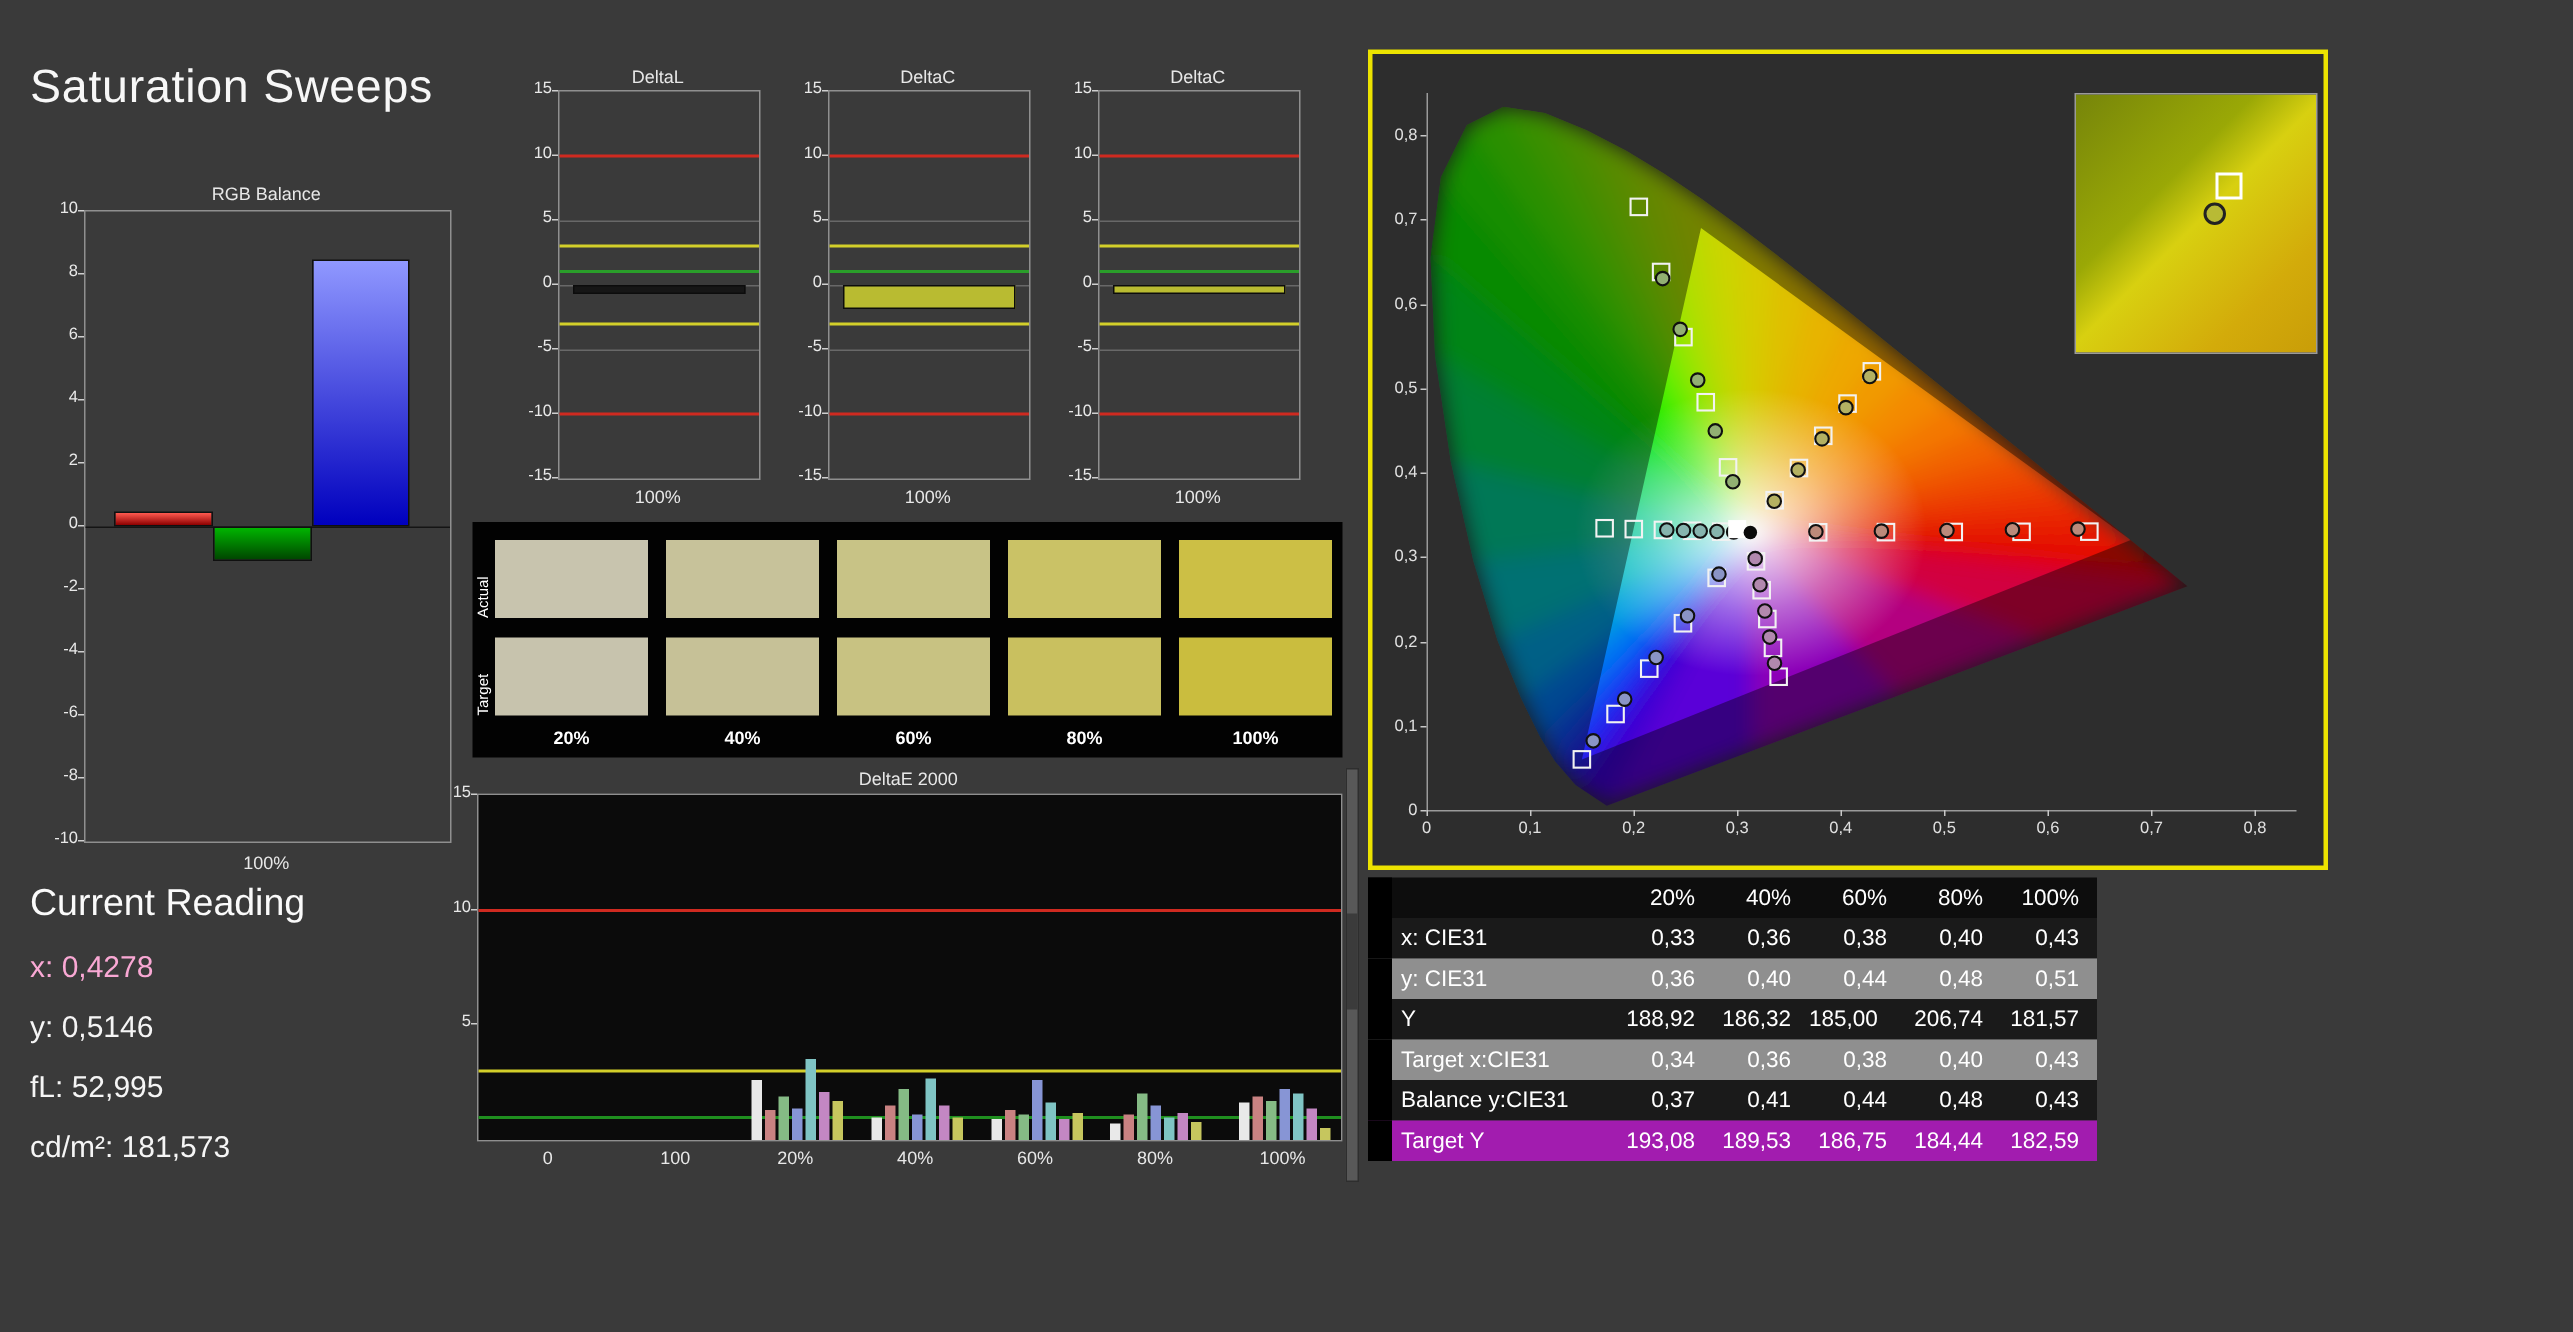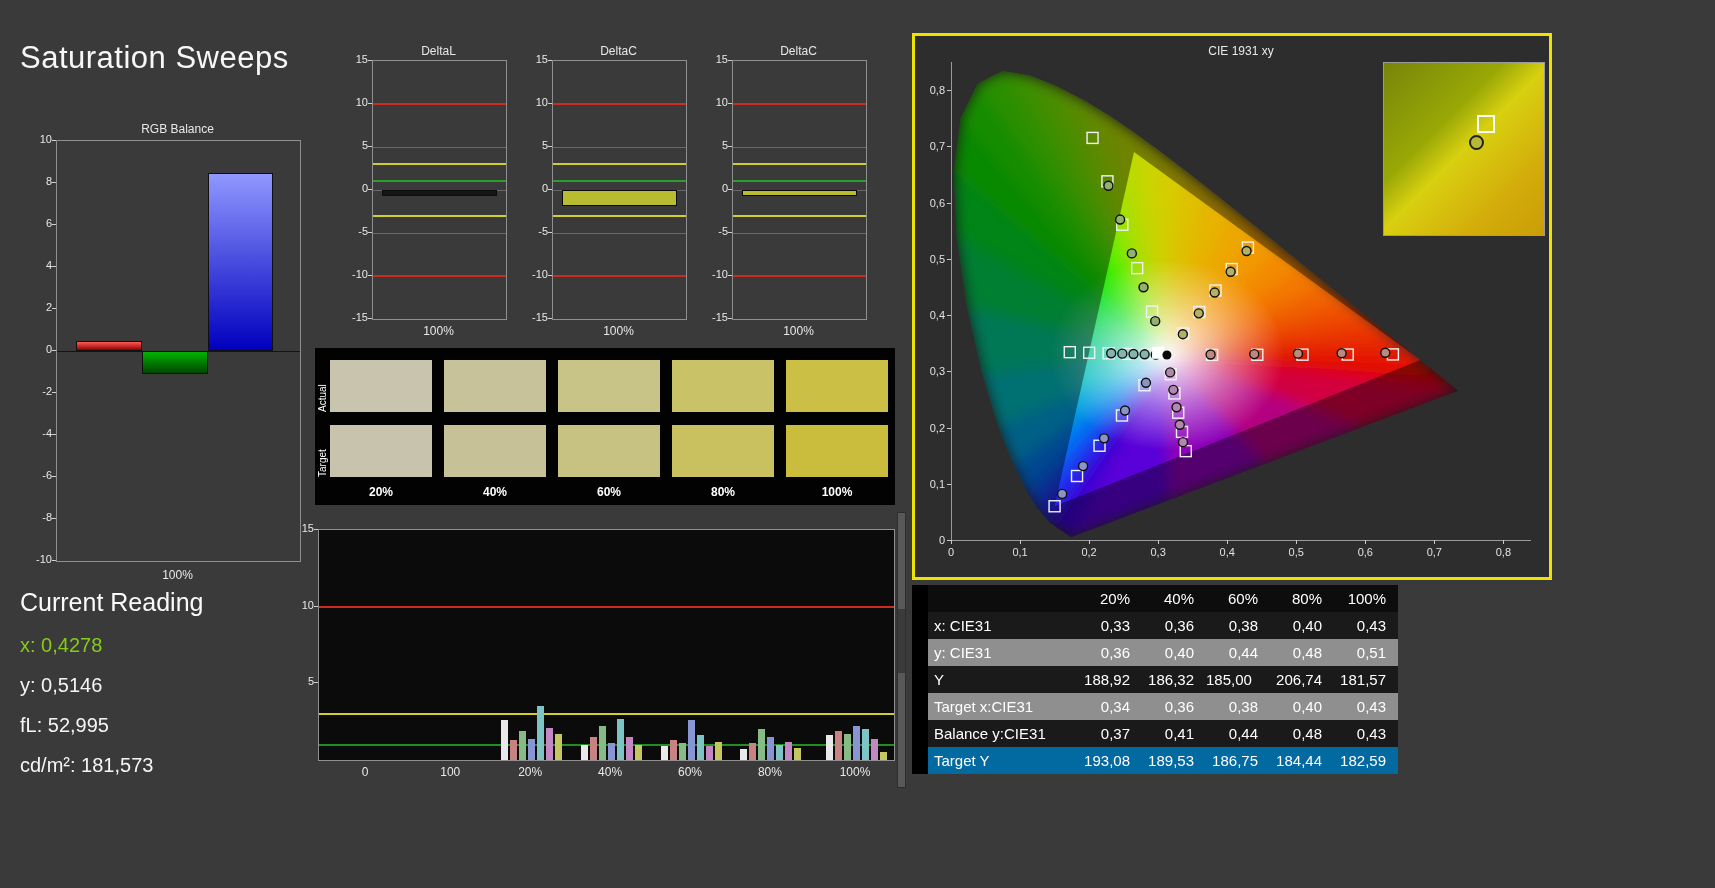--- a/index.html
+++ b/index.html
@@ -178,20 +178,21 @@
       <div style="position: absolute; left: 357px; top: 77px; width: 102px; height: 52px; background: rgb(201, 192, 95);"></div>
       <div style="position: absolute; left: 471px; top: 77px; width: 102px; height: 52px; background: rgb(202, 189, 62);"></div>
       <div style="position: absolute; left: 15px; top: 137px; width: 102px; text-align: center; font-size: 12px; font-weight: bold; color: rgb(255, 255, 255);">20%</div>
       <div style="position: absolute; left: 129px; top: 137px; width: 102px; text-align: center; font-size: 12px; font-weight: bold; color: rgb(255, 255, 255);">40%</div>
       <div style="position: absolute; left: 243px; top: 137px; width: 102px; text-align: center; font-size: 12px; font-weight: bold; color: rgb(255, 255, 255);">60%</div>
       <div style="position: absolute; left: 357px; top: 137px; width: 102px; text-align: center; font-size: 12px; font-weight: bold; color: rgb(255, 255, 255);">80%</div>
       <div style="position: absolute; left: 471px; top: 137px; width: 102px; text-align: center; font-size: 12px; font-weight: bold; color: rgb(255, 255, 255);">100%</div>
     </section>
 
   <section id="de-panel" class="chartpanel">
+    <div class="ctitle">DeltaE 2000</div>
   <div style="position: absolute; left: 28px; top: 17px; width: 575px; height: 230px; border: 1px solid rgb(143, 143, 143); background: rgb(11, 11, 11);">
         <div style="position: absolute; left: 0px; right: 0px; top: 75.6667px; height: 2px; background: rgb(207, 42, 32);"></div>
         <div style="position: absolute; left: 0px; right: 0px; top: 183px; height: 2px; background: rgb(211, 207, 42);"></div>
         <div style="position: absolute; left: 0px; right: 0px; top: 213.667px; height: 2px; background: rgb(31, 143, 31);"></div>
         <div style="position: absolute; left: 181.675px; width: 7px; top: 190.133px; height: 39.8667px; background: rgb(233, 233, 233);"></div>
         <div style="position: absolute; left: 190.675px; width: 7px; top: 210.067px; height: 19.9333px; background: rgb(201, 130, 130);"></div>
         <div style="position: absolute; left: 199.675px; width: 7px; top: 200.867px; height: 29.1333px; background: rgb(133, 187, 133);"></div>
         <div style="position: absolute; left: 208.675px; width: 7px; top: 208.533px; height: 21.4667px; background: rgb(135, 149, 213);"></div>
         <div style="position: absolute; left: 217.675px; width: 7px; top: 176.333px; height: 53.6667px; background: rgb(127, 196, 196);"></div>
         <div style="position: absolute; left: 226.675px; width: 7px; top: 197.8px; height: 32.2px; background: rgb(195, 135, 195);"></div>
@@ -238,21 +239,20 @@
       <div style="position: absolute; left: 378.025px; top: 253px; width: 44px; text-align: center; font-size: 12px; color: rgb(232, 232, 232);">60%</div>
       <div style="position: absolute; left: 457.95px; top: 253px; width: 44px; text-align: center; font-size: 12px; color: rgb(232, 232, 232);">80%</div>
       <div style="position: absolute; left: 543.05px; top: 253px; width: 44px; text-align: center; font-size: 12px; color: rgb(232, 232, 232);">100%</div>
     </section>
 
   <div id="scrollbar">
     <div id="scroll-thumb"></div>
   </div>
 
   <section id="cie-panel">
-    <div class="ctitle">CIE 1931 xy</div>
     <div id="cie-plot" style="left: 36px; top: 26px; width: 580px; height: 478px;"><svg width="580" height="478">
           <defs>
             <filter id="blur" x="-20%" y="-20%" width="140%" height="140%">
               <feGaussianBlur stdDeviation="7"></feGaussianBlur>
             </filter>
             <radialGradient id="wg">
               <stop offset="0%" stop-color="#ffffff" stop-opacity="0.95"></stop>
               <stop offset="55%" stop-color="#ffffff" stop-opacity="0.4"></stop>
               <stop offset="100%" stop-color="#ffffff" stop-opacity="0"></stop>
             </radialGradient>
@@ -408,21 +408,21 @@
       <div style="position: absolute; left: 6px; top: 160.588px; width: 24px; text-align: right; font-size: 11px; color: rgb(224, 224, 224);">0,6</div>
       <div style="position: absolute; left: 32px; top: 110.353px; width: 4px; height: 1px; background: rgb(200, 200, 200);"></div>
       <div style="position: absolute; left: 6px; top: 104.353px; width: 24px; text-align: right; font-size: 11px; color: rgb(224, 224, 224);">0,7</div>
       <div style="position: absolute; left: 32px; top: 54.1176px; width: 4px; height: 1px; background: rgb(200, 200, 200);"></div>
       <div style="position: absolute; left: 6px; top: 48.1176px; width: 24px; text-align: right; font-size: 11px; color: rgb(224, 224, 224);">0,8</div>
     </section>
 
   <section id="reading">
     <div id="reading-title">Current Reading</div>
     <div id="reading-lines" style="position: relative;">
-        <div style="font-size: 20px; color: #84cc16; margin-top: 17px;">x: 0,4278</div>
+        <div style="font-size: 20px; color: #f9a8d4; margin-top: 17px;">x: 0,4278</div>
         <div style="font-size: 20px; color: rgb(245, 245, 245); margin-top: 17px;">y: 0,5146</div>
         <div style="font-size: 20px; color: rgb(245, 245, 245); margin-top: 17px;">fL: 52,995</div>
         <div style="font-size: 20px; color: rgb(245, 245, 245); margin-top: 17px;">cd/m²: 181,573</div>
       </div>
   </section>
 
   <section id="results-table">
       <div style="display: flex; height: 27px; line-height: 27px; background: rgb(13, 13, 13);">
         <div style="width: 16px; box-sizing: border-box; overflow: hidden; white-space: nowrap; background: rgb(0, 0, 0);"></div>
         <div style="width: 150px; box-sizing: border-box; overflow: hidden; white-space: nowrap; padding-left: 6px; text-align: left;"></div>
@@ -470,21 +470,21 @@
       </div>
       <div style="display: flex; height: 27px; line-height: 27px; background: rgb(26, 26, 26);">
         <div style="width: 16px; box-sizing: border-box; overflow: hidden; white-space: nowrap; background: rgb(0, 0, 0);"></div>
         <div style="width: 150px; box-sizing: border-box; overflow: hidden; white-space: nowrap; padding-left: 6px; text-align: left;">Balance y:CIE31</div>
         <div style="width: 64px; box-sizing: border-box; overflow: hidden; white-space: nowrap; padding-right: 12px; text-align: right;">0,37</div>
         <div style="width: 64px; box-sizing: border-box; overflow: hidden; white-space: nowrap; padding-right: 12px; text-align: right;">0,41</div>
         <div style="width: 64px; box-sizing: border-box; overflow: hidden; white-space: nowrap; padding-right: 12px; text-align: right;">0,44</div>
         <div style="width: 64px; box-sizing: border-box; overflow: hidden; white-space: nowrap; padding-right: 12px; text-align: right;">0,48</div>
         <div style="width: 64px; box-sizing: border-box; overflow: hidden; white-space: nowrap; padding-right: 12px; text-align: right;">0,43</div>
       </div>
-      <div style="display: flex; height: 27px; line-height: 27px; background: #0369a1;">
+      <div style="display: flex; height: 27px; line-height: 27px; background: #a21caf;">
         <div style="width: 16px; box-sizing: border-box; overflow: hidden; white-space: nowrap; background: rgb(0, 0, 0);"></div>
         <div style="width: 150px; box-sizing: border-box; overflow: hidden; white-space: nowrap; padding-left: 6px; text-align: left;">Target Y</div>
         <div style="width: 64px; box-sizing: border-box; overflow: hidden; white-space: nowrap; padding-right: 12px; text-align: right;">193,08</div>
         <div style="width: 64px; box-sizing: border-box; overflow: hidden; white-space: nowrap; padding-right: 12px; text-align: right;">189,53</div>
         <div style="width: 64px; box-sizing: border-box; overflow: hidden; white-space: nowrap; padding-right: 12px; text-align: right;">186,75</div>
         <div style="width: 64px; box-sizing: border-box; overflow: hidden; white-space: nowrap; padding-right: 12px; text-align: right;">184,44</div>
         <div style="width: 64px; box-sizing: border-box; overflow: hidden; white-space: nowrap; padding-right: 12px; text-align: right;">182,59</div>
       </div>
     </section>
 </div>

